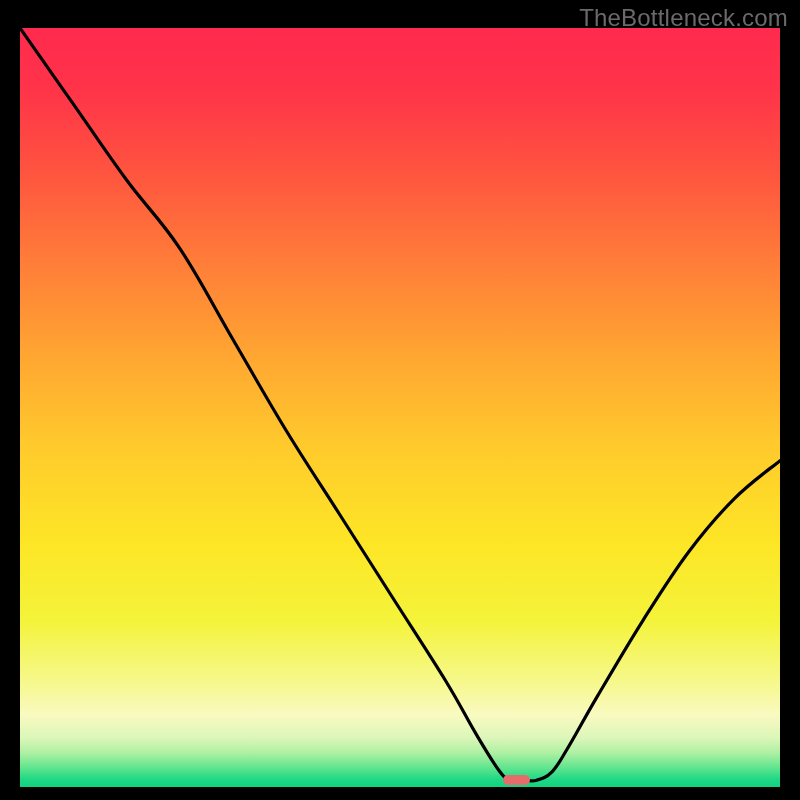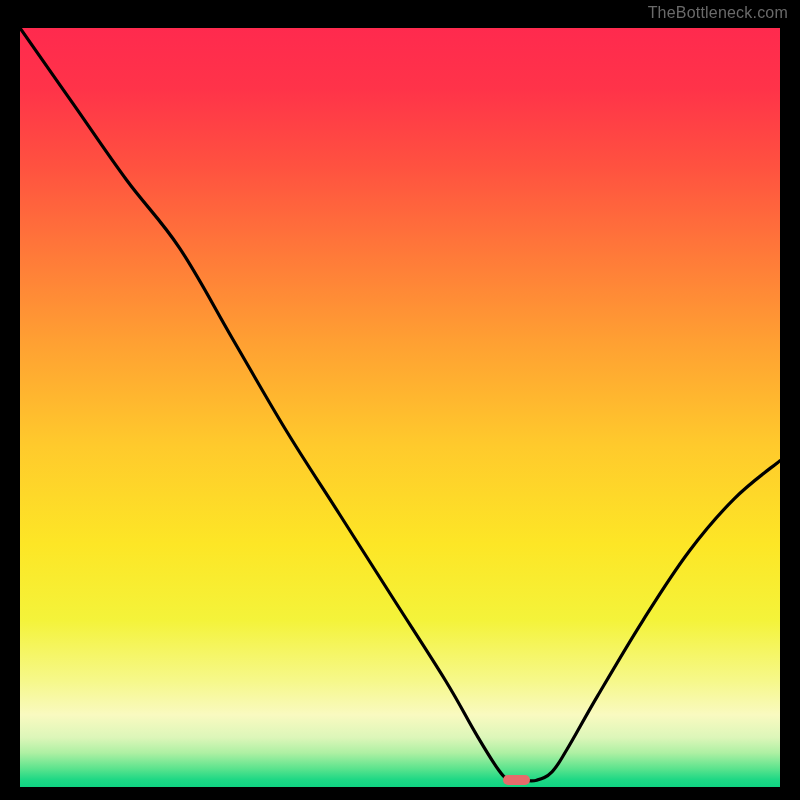--- a/index.html
+++ b/index.html
@@ -15,21 +15,21 @@
     position: relative;
     width: 800px;
     height: 800px;
     background: #000;
   }
   .watermark {
     position: absolute;
     top: 4px;
     right: 12px;
     color: #6a6a6a;
-    font-size: 16px;
+    font-size: 24px;
     font-weight: 500;
     letter-spacing: 0.2px;
     z-index: 5;
   }
   .plot {
     position: absolute;
     left: 20px;
     top: 28px;
     width: 760px;
     height: 759px;

